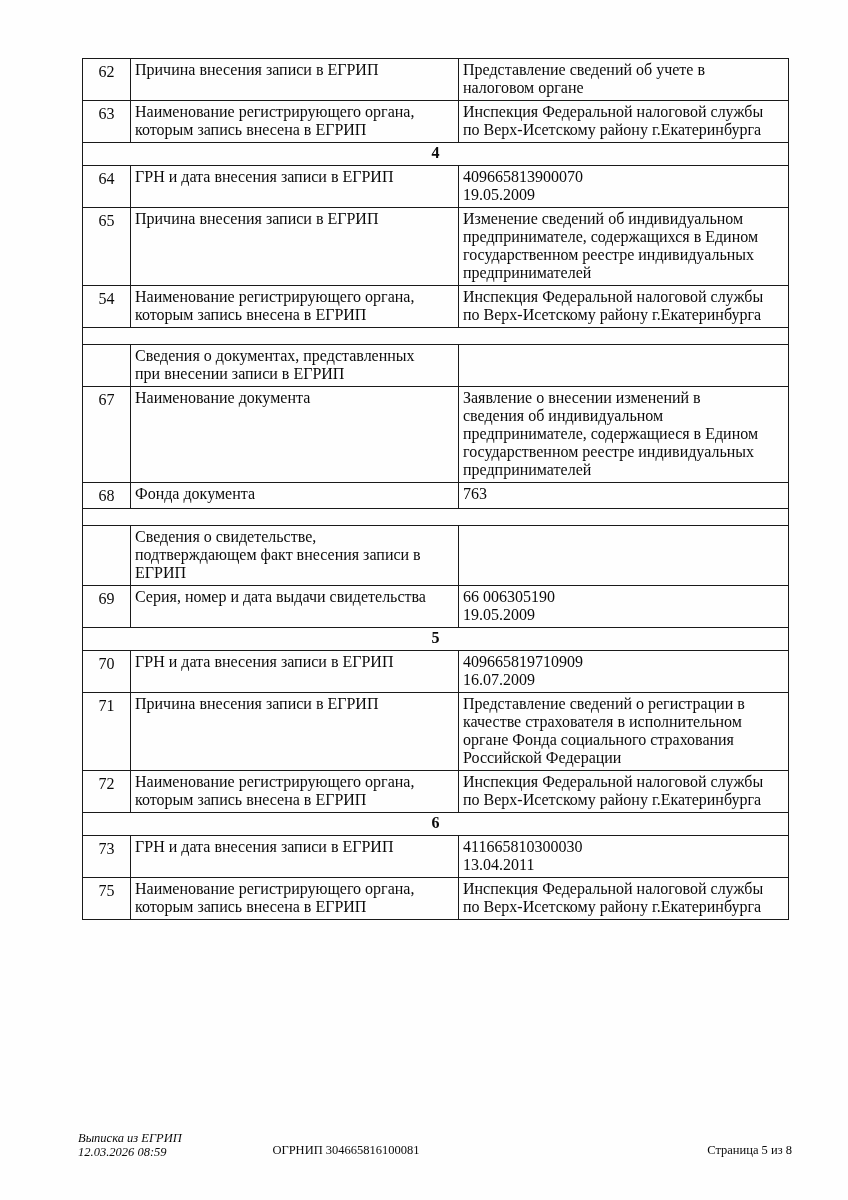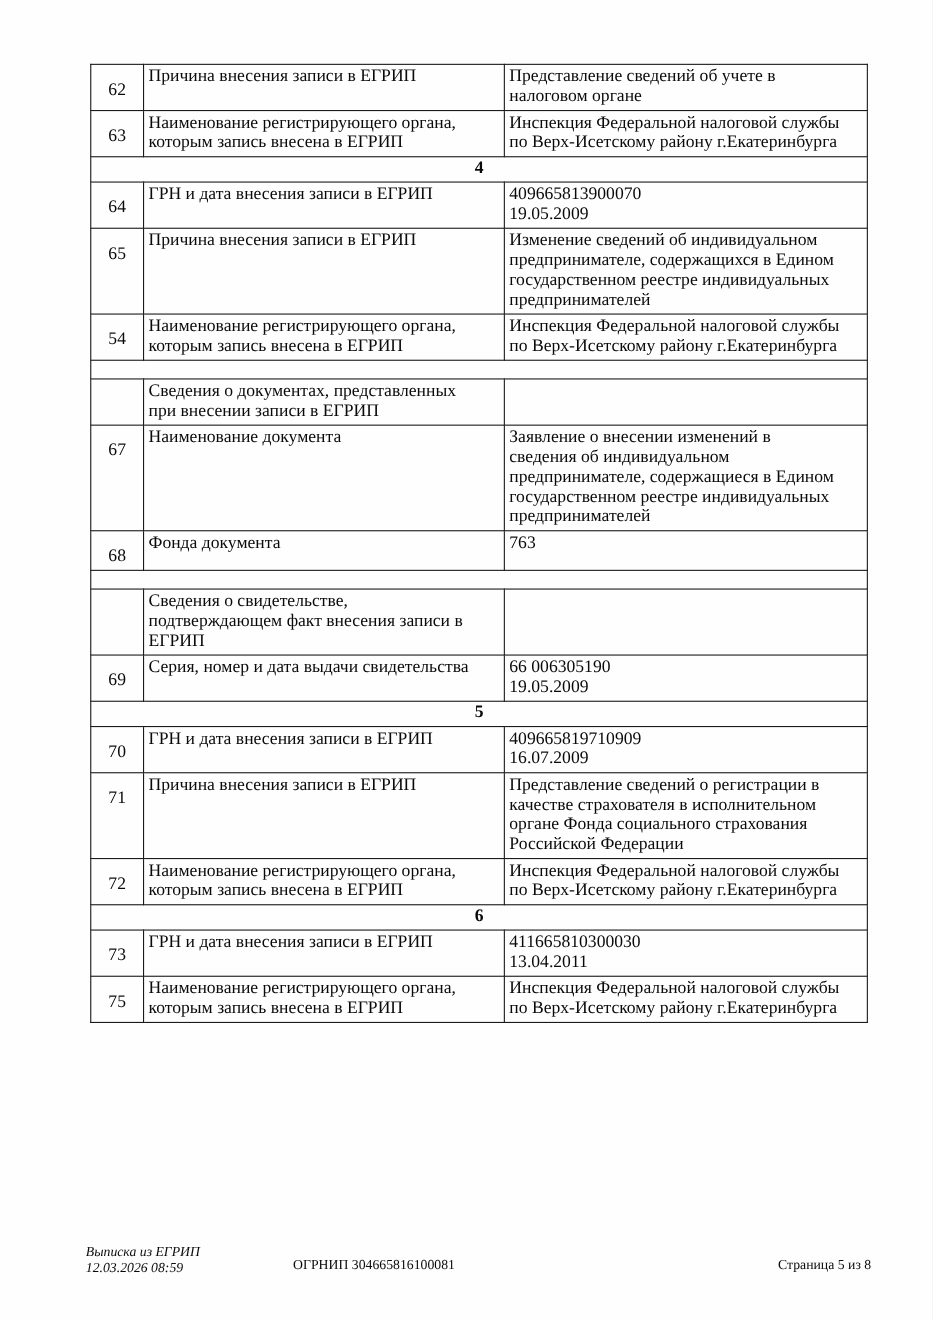--- a/index.html
+++ b/index.html
@@ -25,21 +25,21 @@
     border: 1px solid #1a1a1a;
     vertical-align: top;
     font-size: 16px;
     line-height: 18px;
     padding: 2px 4px 3px 4px;
     white-space: pre-line;
     overflow: hidden;
   }
   table.egrip td.num {
     text-align: center;
-    padding: 14px 2px 3px 2px;
+    padding: 4px 2px 3px 2px;
   }
   table.egrip td.section {
     text-align: center;
     font-weight: bold;
     white-space: normal;
     padding: 1px 4px 2px 4px;
     height: 19px;
   }
   table.egrip td.spacer-cell {
     height: 16px;
@@ -48,21 +48,21 @@
   .footer-left {
     position: absolute;
     left: 78px;
     top: 1131px;
     font-size: 12.5px;
     line-height: 14px;
     font-style: italic;
   }
   .footer-center {
     position: absolute;
-    left: 0;
+    left: 6px;
     top: 1143px;
     width: 680px;
     text-align: center;
     font-size: 12.5px;
     line-height: 14px;
   }
   .footer-right {
     position: absolute;
     right: 56px;
     top: 1143px;

